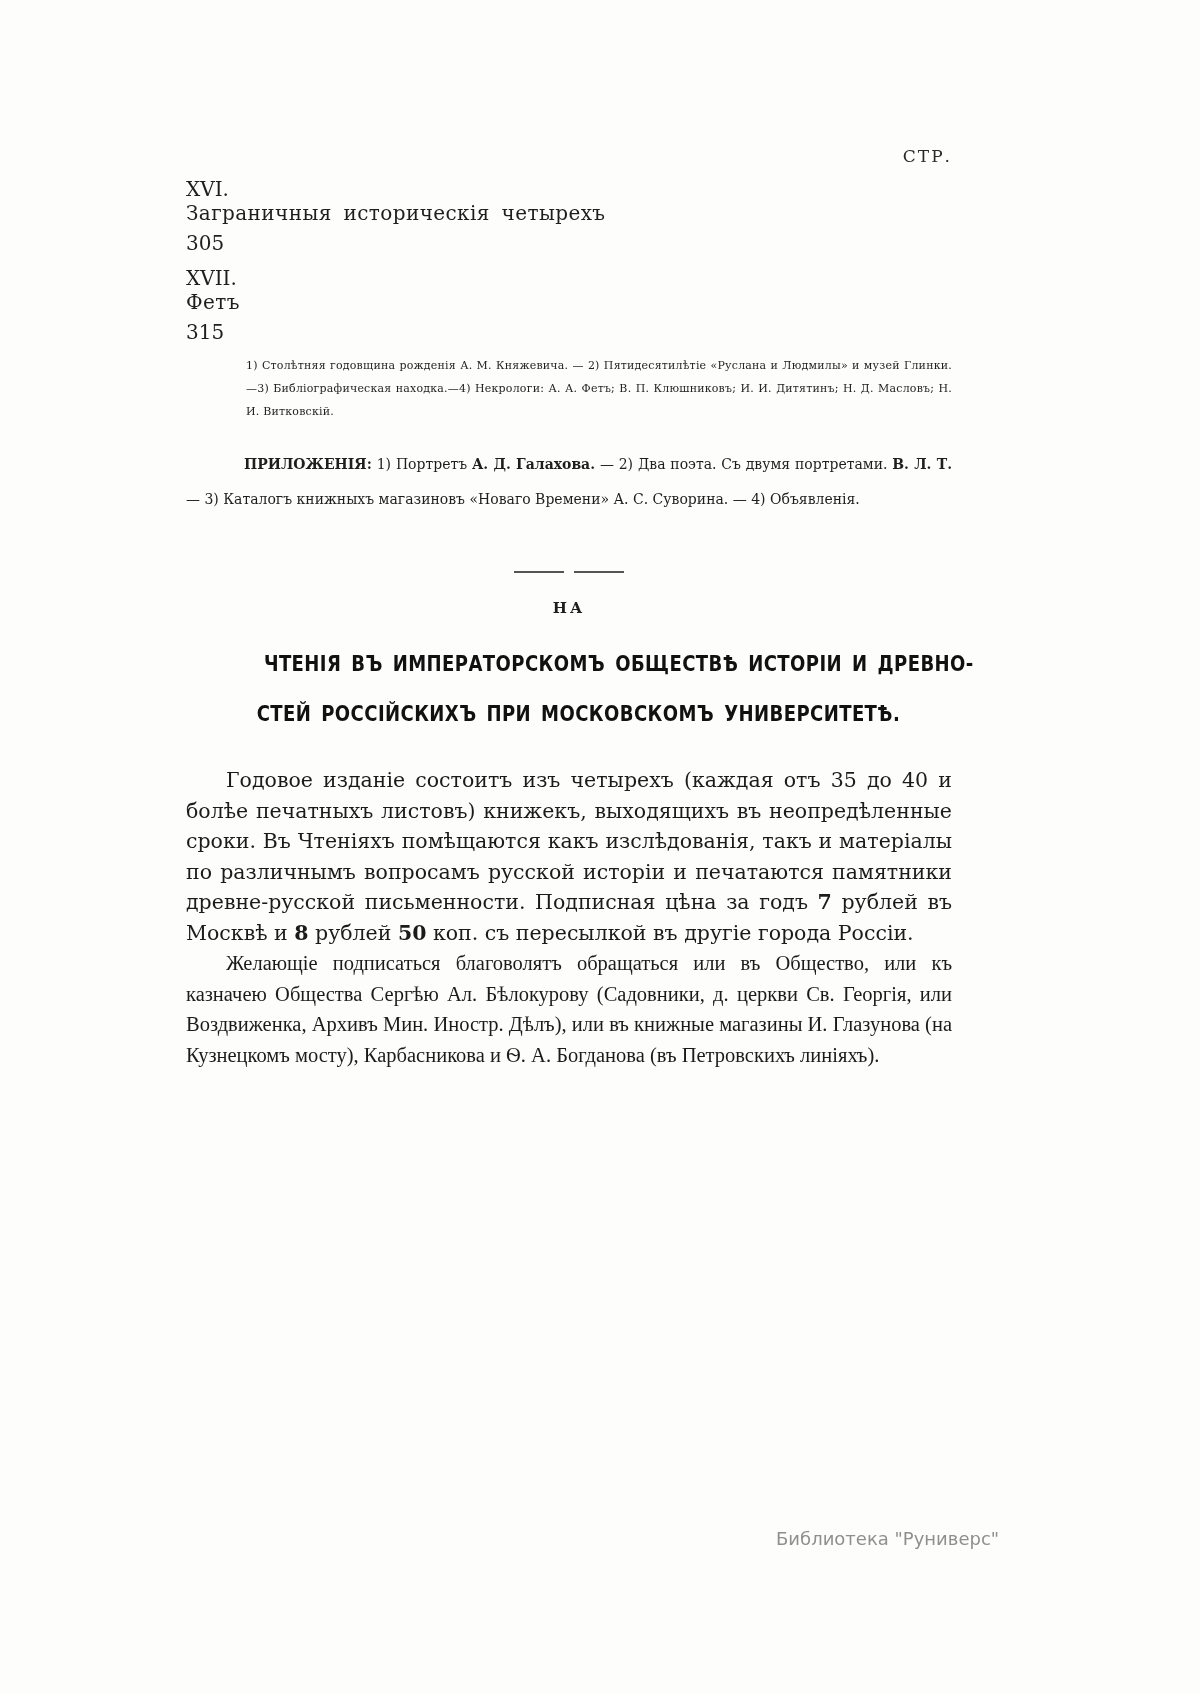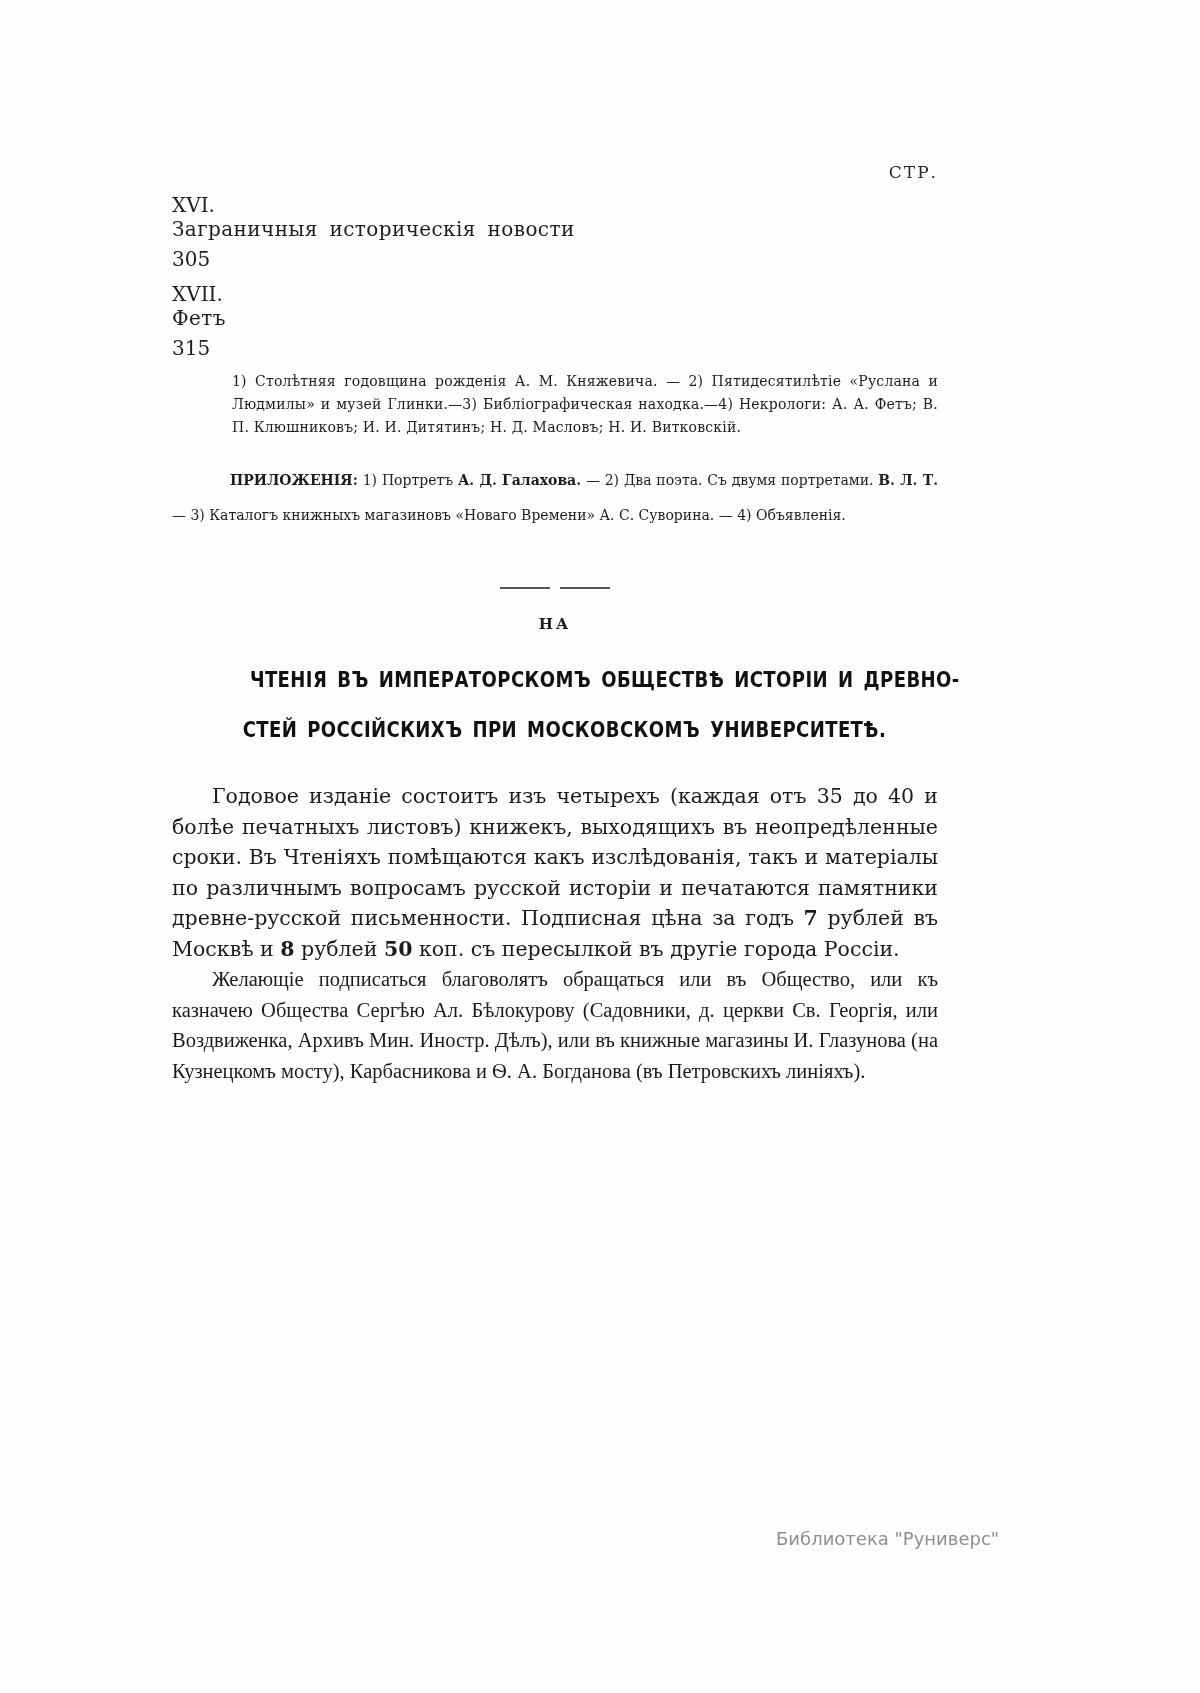--- a/index.html
+++ b/index.html
@@ -9,24 +9,23 @@
     width: 1200px;
     height: 1693px;
     margin: 0 auto;
     background: #fdfdfc;
     color: #1e1e1e;
     font-family: "DejaVu Serif", "Liberation Serif", serif;
     overflow: hidden;
   }
   .content {
     position: absolute;
-    left: 172px;
+    left: 186px;
     top: 146px;
     width: 766px;
-    margin-top: 16px;
   }
   .str-label {
     text-align: right;
     font-size: 17px;
     letter-spacing: 2px;
     color: #2a2a2a;
   }
   .toc-row {
     display: flex;
     align-items: baseline;
@@ -41,21 +40,21 @@
     flex: 1;
     height: 3px;
     margin: 0 14px 6px 14px;
     align-self: flex-end;
     background: repeating-linear-gradient(to right, #2c2c2c 0 3px, transparent 3px 17px);
   }
   .toc-page { width: 44px; padding-right: 4px; }
   .toc-note {
     margin: 10px 0 0 60px;
     width: 706px;
-    font-size: 14px;
+    font-size: 11px;
     line-height: 23px;
     text-align: justify;
     letter-spacing: 0.2px;
   }
   .appendix {
     margin-top: 24px;
     font-size: 14px;
     line-height: 35px;
     text-align: justify;
     text-indent: 58px;
@@ -123,21 +122,21 @@
 </head>
 <body>
 
 <div class="page">
   <div class="content">
 
     <div class="str-label">СТР.</div>
 
     <div class="toc-row">
       <span class="toc-num">XVI.</span>
-      <span class="toc-title">Заграничныя историческія новости</span>
+      <span class="toc-title">Заграничныя историческія четырехъ</span>
       <span class="toc-leader"></span>
       <span class="toc-page">305</span>
     </div>
 
     <div class="toc-row">
       <span class="toc-num">XVII.</span>
       <span class="toc-title">Фетъ</span>
       <span class="toc-leader"></span>
       <span class="toc-page">315</span>
     </div>

